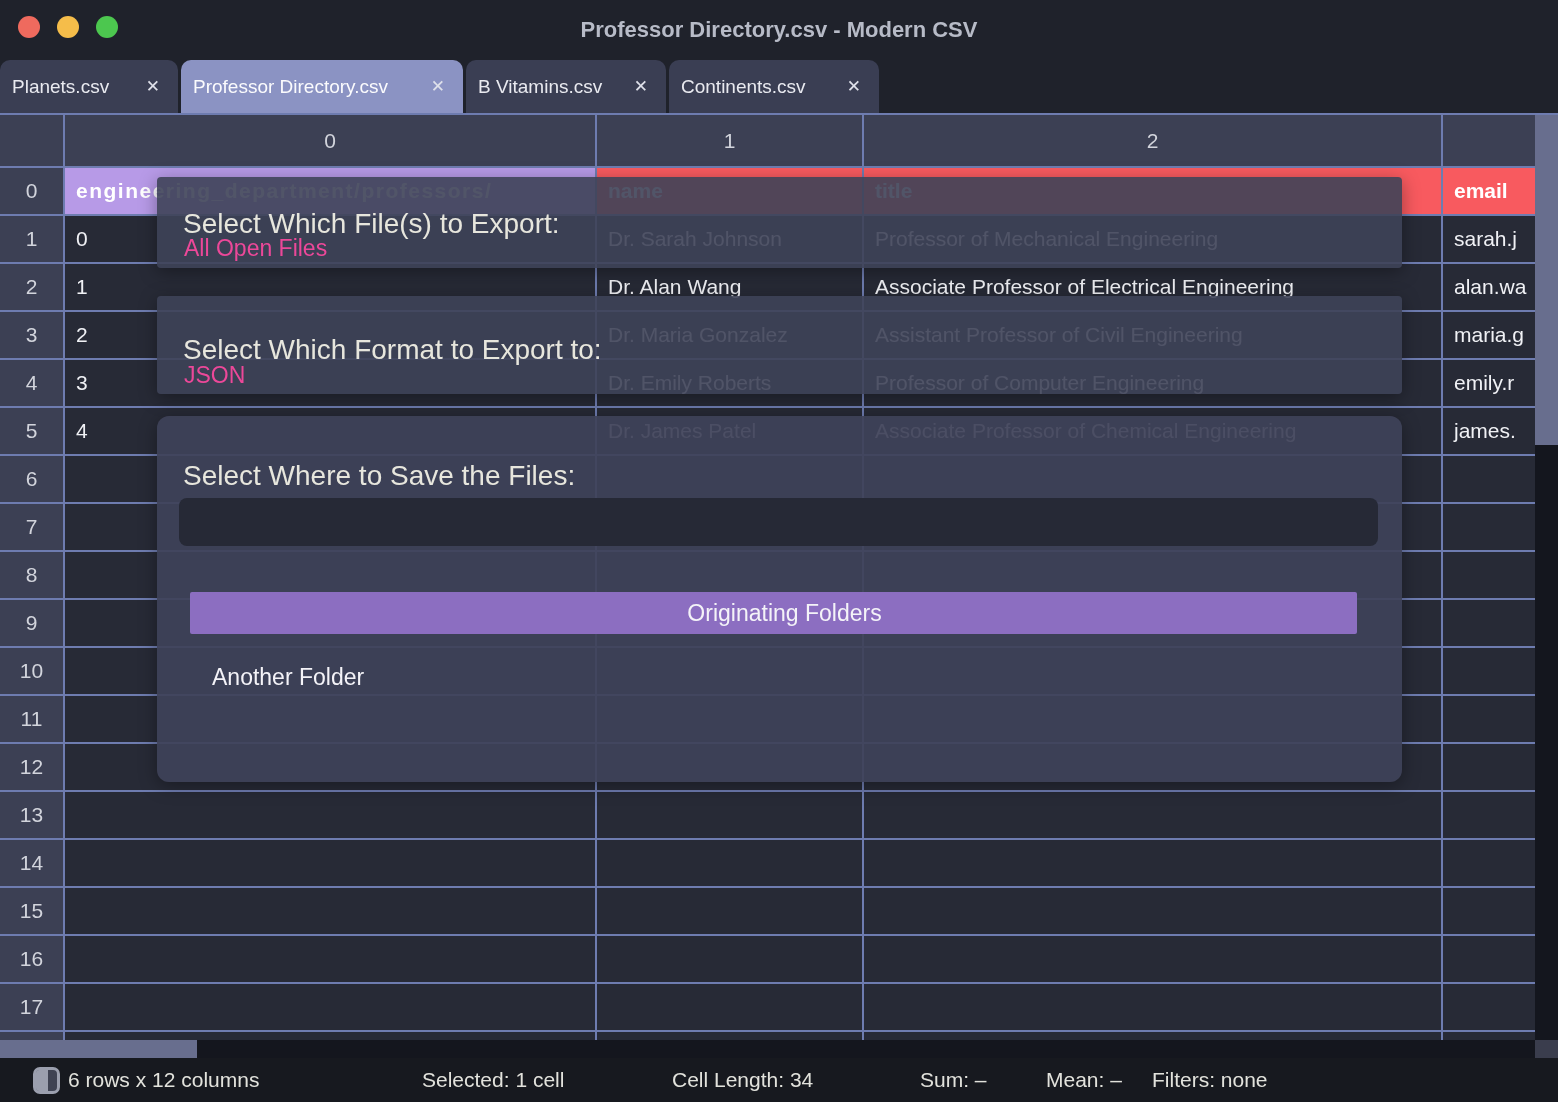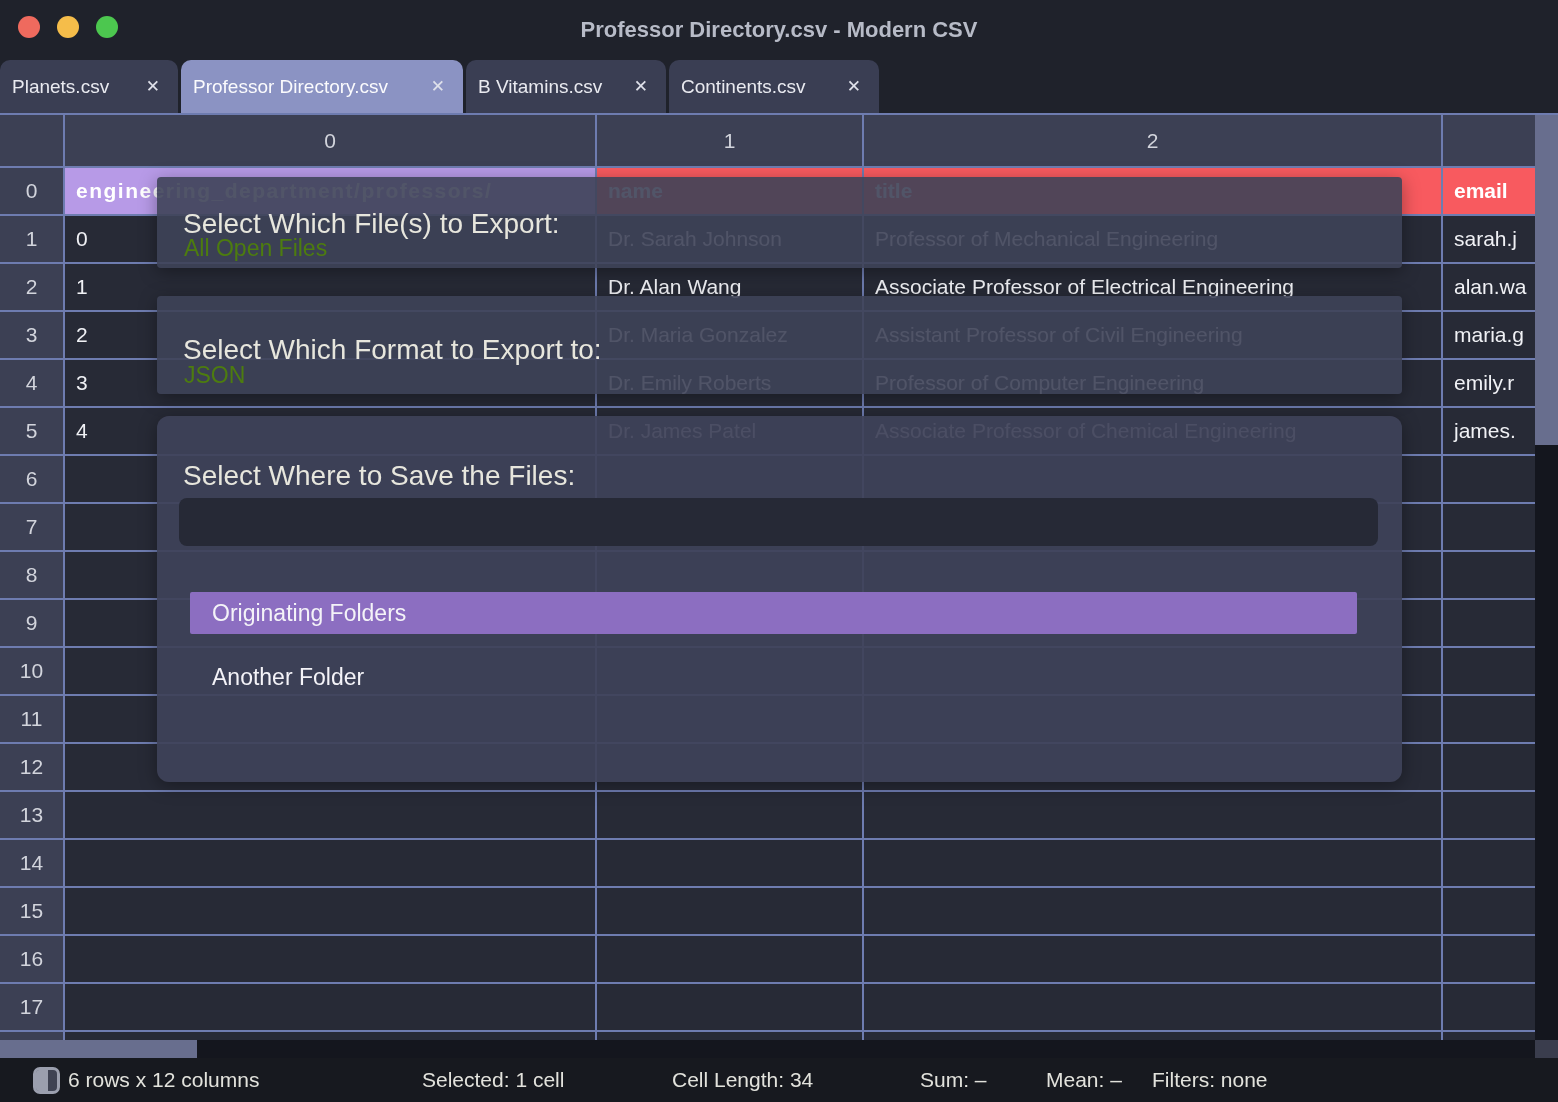--- a/index.html
+++ b/index.html
@@ -63,31 +63,31 @@
     border-radius:7px;background:#3f4353;}
   .layout-icon .half{position:absolute;left:0;top:0;width:12px;height:21px;background:#9b9fae;border-radius:3px 0 0 3px;}
 
   
   .panel{position:absolute;left:157px;width:1245px;background:var(--overlay);
     box-shadow:0 4px 18px rgba(0,0,0,0.35);z-index:5;}
   .panel1{top:177px;height:91px;border-radius:4px;}
   .panel2{top:296px;height:98px;border-radius:4px;padding-left:7px;}
   .panel3{top:416px;height:366px;border-radius:12px;background:var(--overlay3);}
   .p-title{position:absolute;left:26px;font-size:28px;color:#e7e6dd;white-space:nowrap;margin-top:12px;}
-  .p-value{position:absolute;left:27px;font-size:23px;color:#4d7c0f;white-space:nowrap;}
+  .p-value{position:absolute;left:27px;font-size:23px;color:#ec4899;white-space:nowrap;}
   .panel1 .p-title{top:19px;} .panel1 .p-value{top:58px;}
   .panel2 .p-title{top:26px;} .panel2 .p-value{top:66px;}
   .panel3 .p-title{top:32px;}
   .path-input{position:absolute;left:22px;top:82px;width:1199px;height:48px;background:#262936;
     border:none;border-radius:8px;color:#f0f1f5;font-size:22px;padding:0 14px;outline:none;
     font-family:"Liberation Sans",sans-serif;}
   .dlg-list{position:absolute;left:33px;right:45px;top:176px;display:flex;flex-direction:column;gap:22px;}
   .dlg-option{height:42px;line-height:42px;padding-left:22px;font-size:23px;color:#f4f3f8;
     border-radius:2px;white-space:nowrap;}
-  .dlg-option.selected{background:var(--option-purple);}
+  .dlg-option.selected{background:var(--option-purple);text-align:center;}
 </style>
 </head>
 <body>
 
 <div class="titlebar">
   <span class="tl red"></span>
   <span class="tl yellow"></span>
   <span class="tl green"></span>
   <div class="win-title">Professor Directory.csv - Modern CSV</div>
 </div>

